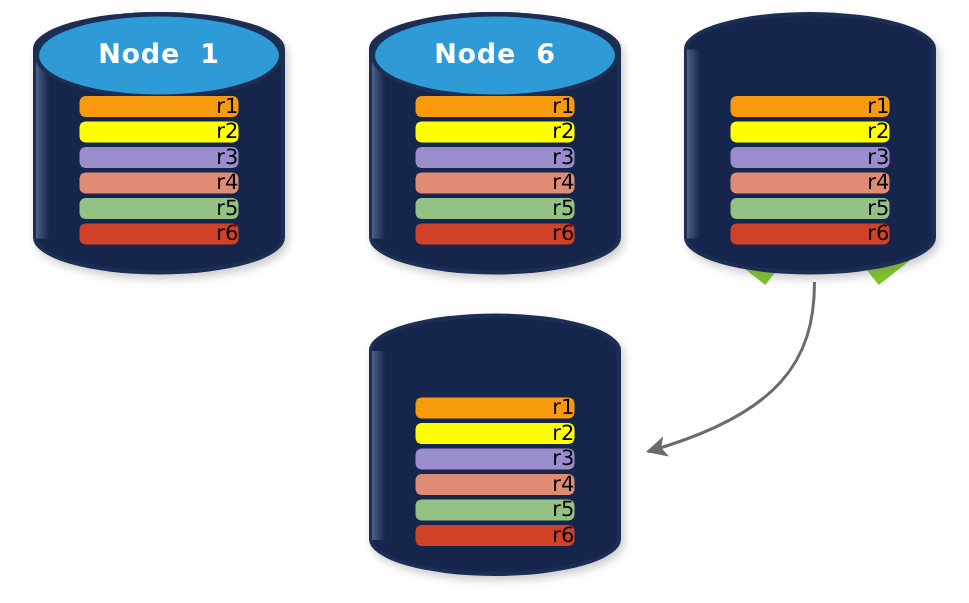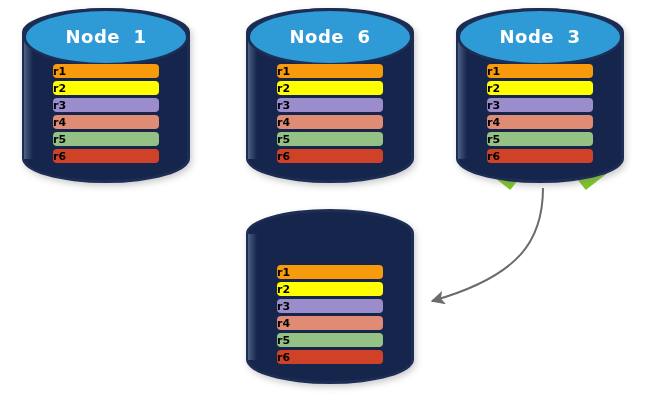--- a/index.html
+++ b/index.html
@@ -85,25 +85,25 @@
     flex-direction: column;
     align-items: center;
     gap: 3px;
   }
 
   .row {
     width: 63%;
     height: 14px;
     border-radius: 4px;
     color: #000000;
-    font-size: 11px;
-    font-weight: bold;
+    font-size: 14px;
+    font-weight: normal;
     display: flex;
     align-items: center;
-    justify-content: flex-start;
+    justify-content: flex-end;
     line-height: 1;
   }
 
   
   #overlay {
     position: absolute;
     left: 0;
     top: 0;
     width: 646px;
     height: 402px;
@@ -176,23 +176,20 @@
           <span>r5</span>
         </div>
         <div class="row" style="background: rgb(207, 66, 39); color: rgb(0, 0, 0);">
           <span>r6</span>
         </div>
       </div>
     </div>
     <div class="node" style="left: 456px; top: 8px; width: 168px; height: 175px;">
       <div class="node-body" style="background: rgb(22, 37, 76); border-color: rgb(29, 46, 85);"></div>
       <div class="node-sheen"></div>
-      <div class="node-top" style="background: rgb(46, 155, 214); border-color: rgb(29, 46, 85);">
-        <div class="node-title" style="color: rgb(255, 255, 255);">Node  3</div>
-      </div>
       <div class="rows" style="top: 56px;">
         <div class="row" style="background: rgb(247, 154, 11); color: rgb(0, 0, 0);">
           <span>r1</span>
         </div>
         <div class="row" style="background: rgb(255, 255, 0); color: rgb(0, 0, 0);">
           <span>r2</span>
         </div>
         <div class="row" style="background: rgb(155, 140, 203); color: rgb(0, 0, 0);">
           <span>r3</span>
         </div>

